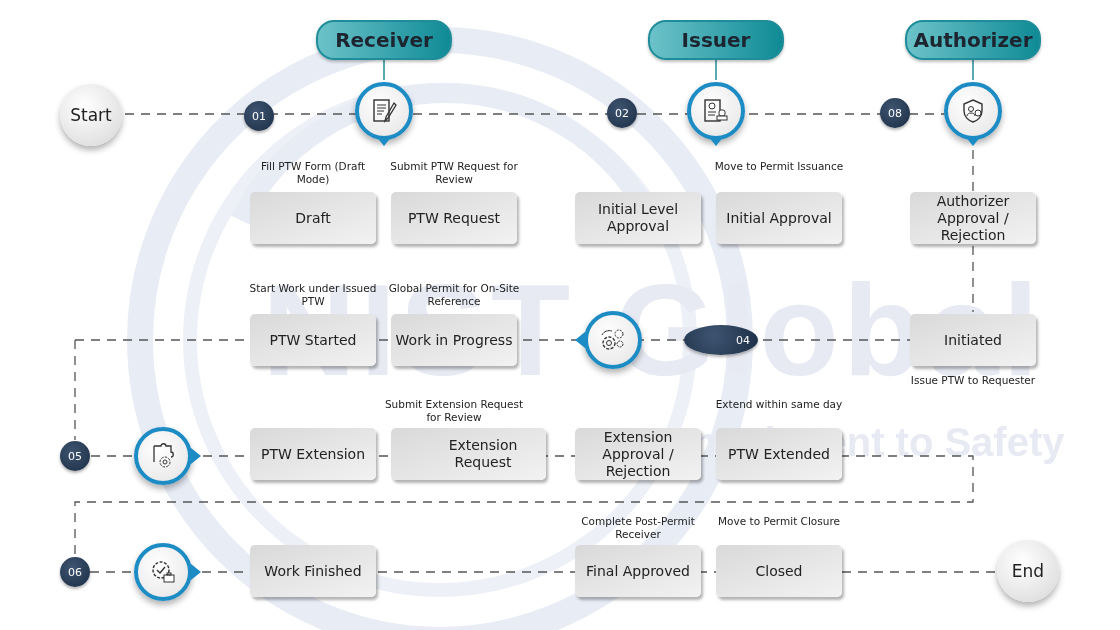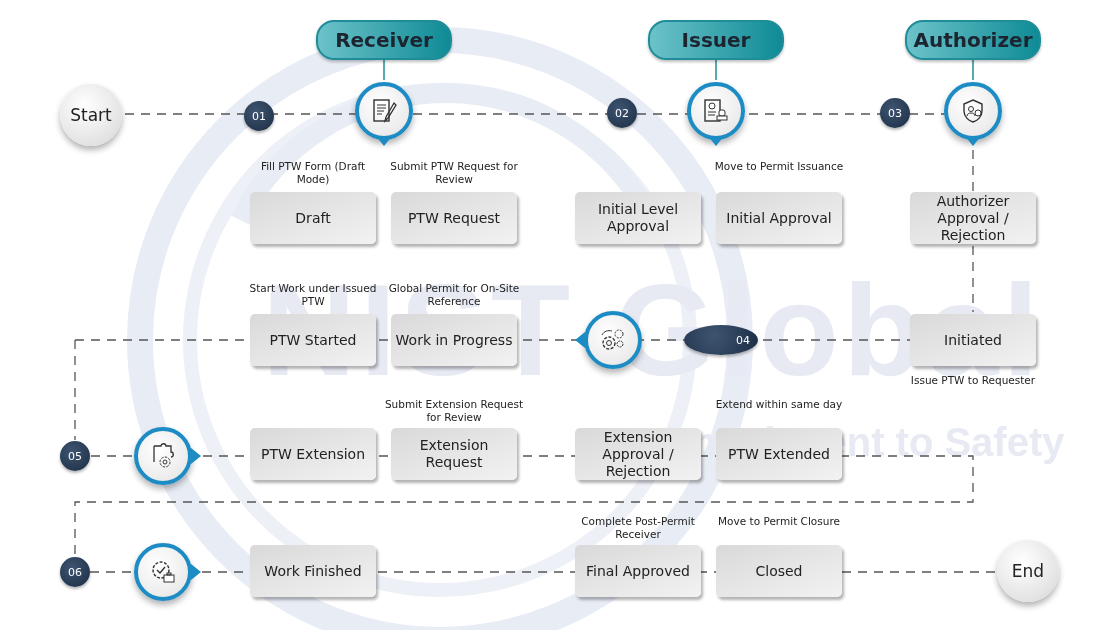--- a/index.html
+++ b/index.html
@@ -51,21 +51,21 @@
 
   <div class="role" style="left:316px;top:20px;width:132px;">Receiver</div>
   <div class="role" style="left:648px;top:20px;width:132px;">Issuer</div>
   <div class="role" style="left:905px;top:20px;width:132px;">Authorizer</div>
 
   <div class="circle" style="left:60px;top:84px;width:62px;height:62px;">Start</div>
   <div class="circle" style="left:997px;top:540px;width:62px;height:62px;">End</div>
 
   <div class="num" style="left:244px;top:101px;">01</div>
   <div class="num" style="left:607px;top:98px;">02</div>
-  <div class="num" style="left:880px;top:98px;">03</div>
+  <div class="num" style="left:880px;top:98px;">08</div>
   <div class="num" style="left:684px;top:325px;padding-left:44px;">04</div>
   <div class="num" style="left:60px;top:441px;">05</div>
   <div class="num" style="left:60px;top:557px;">06</div>
 
   <div class="pin" style="left:355px;top:82px;">
     <div class="ring">
         <svg width="28" height="28" viewBox="0 0 28 28">
           <rect x="4" y="3" width="15" height="21" fill="none" stroke="#333" stroke-width="1.4"></rect>
           <line x1="7" y1="8" x2="16" y2="8" stroke="#333"></line>
           <line x1="7" y1="11" x2="16" y2="11" stroke="#333"></line>
@@ -147,21 +147,21 @@
   <div class="note" style="left:243px;top:282px;">Start Work under Issued PTW</div>
   <div class="note" style="left:384px;top:282px;">Global Permit for On-Site Reference</div>
   <div class="box" style="left:250px;top:314px;">PTW Started</div>
   <div class="box" style="left:391px;top:314px;">Work in Progress</div>
   <div class="box" style="left:910px;top:314px;">Initiated</div>
   <div class="note" style="left:903px;top:374px;">Issue PTW to Requester</div>
 
   <div class="note" style="left:384px;top:398px;">Submit Extension Request for Review</div>
   <div class="note" style="left:709px;top:398px;">Extend within same day</div>
   <div class="box" style="left:250px;top:428px;">PTW Extension</div>
-  <div class="box" style="left:391px;top:428px;">Extension Request</div>
+  <div class="box" style="left:391px;top:428px;padding-left:29px;">Extension Request</div>
   <div class="box" style="left:575px;top:428px;">Extension Approval / Rejection</div>
   <div class="box" style="left:716px;top:428px;">PTW Extended</div>
 
   <div class="note" style="left:568px;top:515px;">Complete Post-Permit Receiver</div>
   <div class="note" style="left:709px;top:515px;">Move to Permit Closure</div>
   <div class="box" style="left:250px;top:545px;">Work Finished</div>
   <div class="box" style="left:575px;top:545px;">Final Approved</div>
   <div class="box" style="left:716px;top:545px;">Closed</div>
 </div>
 

